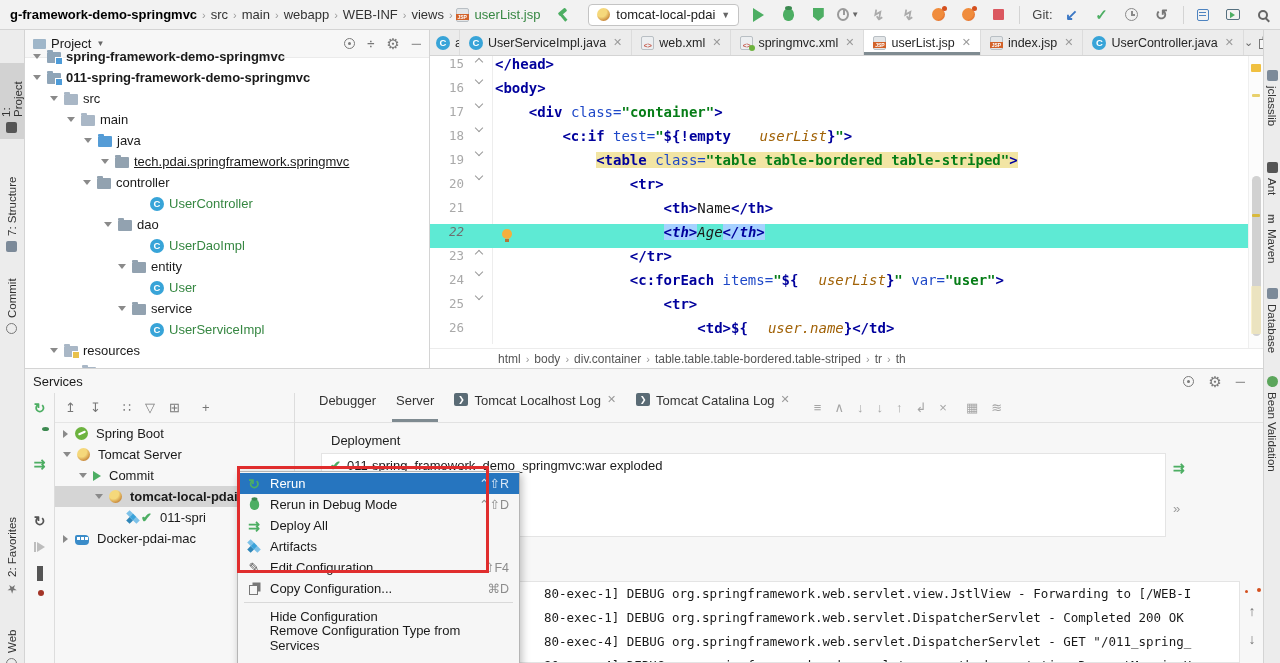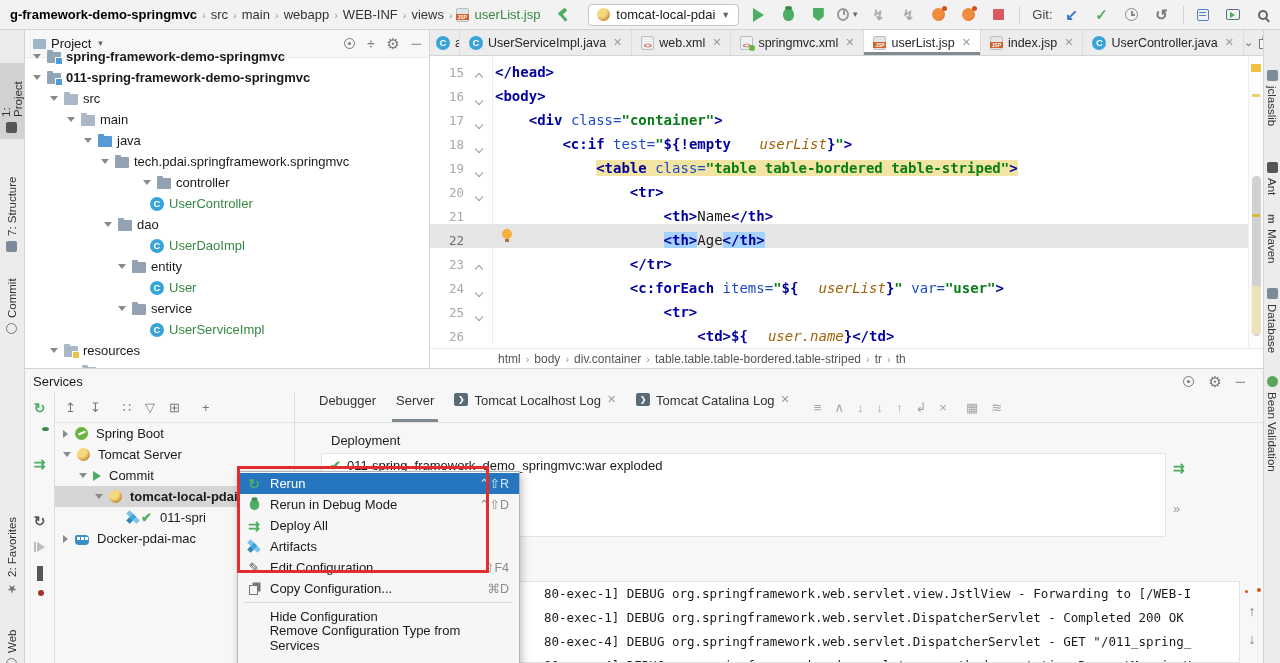--- a/index.html
+++ b/index.html
@@ -113,22 +113,22 @@
   
   #editor { position:absolute; left:430px; top:30px; width:833px; height:338px; background:#fff; }
   #tabbar { height:26px; background:#ECECEC; border-bottom:1px solid #D4D4D4; display:flex; align-items:stretch; overflow:hidden; }
   .etab { display:flex; align-items:center; gap:5px; padding:0 9px; border-right:1px solid #DCDCDC; font-size:12.5px; color:#262626; white-space:nowrap; position:relative; cursor:default; }
   .etab .x { color:#9a9a9a; font-size:11px; margin-left:2px; }
   .etab.active { background:#fff; }
   .etab.active:after { content:""; position:absolute; left:0; right:0; bottom:0; height:3px; background:#7F8B91; }
   .etab.partial { width:30px; overflow:hidden; padding:0 6px; }
   #tab-extras { margin-left:auto; display:flex; align-items:center; gap:8px; padding-right:6px; color:#666; }
   #code { position:relative; font-family:"DejaVu Sans Mono", monospace; font-size:14px; }
-  .cl-row { position:relative; height:24px; display:flex; align-items:flex-end; }
-  .cl-row.current { background:#e5e5e5; }
+  .cl-row { position:relative; height:24px; display:flex; align-items:flex-start; }
+  .cl-row.current { background:#5eead4;font-style:italic; }
   .gut { width:38px; text-align:right; color:#A9A9A9; font-size:12.5px; flex:none; padding-right:4px; }
   .foldc { width:22px; flex:none; display:flex; align-items:center; justify-content:center; }
   .chev { width:6px; height:6px; border-right:1.5px solid #9a9a9a; border-bottom:1.5px solid #9a9a9a; transform:rotate(45deg); margin-top:-3px; }
   .chev.up { transform:rotate(225deg); margin-top:3px; }
   .gutsep { position:absolute; left:62px; top:0; bottom:0; width:1px; background:#EDEDED; }
   .codeln { white-space:pre; padding-left:5px; }
   .s-p { color:#1a1a1a; }
   .s-t { color:#00009C; font-weight:bold; }
   .s-a { color:#1E48C8; }
   .s-v { color:#067D17; font-weight:bold; }
@@ -338,26 +338,26 @@
         <div class="tree-row" style="padding-left: 42px;">
           <span class="exp"></span>
           <span class="folder"></span>
           <span class="tree-label">main</span>
         </div>
         <div class="tree-row" style="padding-left: 59px;">
           <span class="exp"></span>
           <span class="folder src"></span>
           <span class="tree-label">java</span>
         </div>
-        <div class="tree-row" style="padding-left: 76px;">
+        <div class="tree-row" style="padding-left: 76px; text-decoration: underline;">
           <span class="exp"></span>
           <span class="folder pkg"></span>
           <span class="tree-label">tech.pdai.springframework.springmvc</span>
         </div>
-        <div class="tree-row" style="padding-left: 118px;">
+        <div class="tree-row" style="padding-left: 58px;">
           <span class="exp"></span>
           <span class="folder pkg"></span>
           <span class="tree-label">controller</span>
         </div>
         <div class="tree-row" style="padding-left: 110px;">
           <span class="exp none"></span>
           <span class="cic">C</span>
           <span class="tree-label green">UserController</span>
         </div>
         <div class="tree-row" style="padding-left: 79px;">

